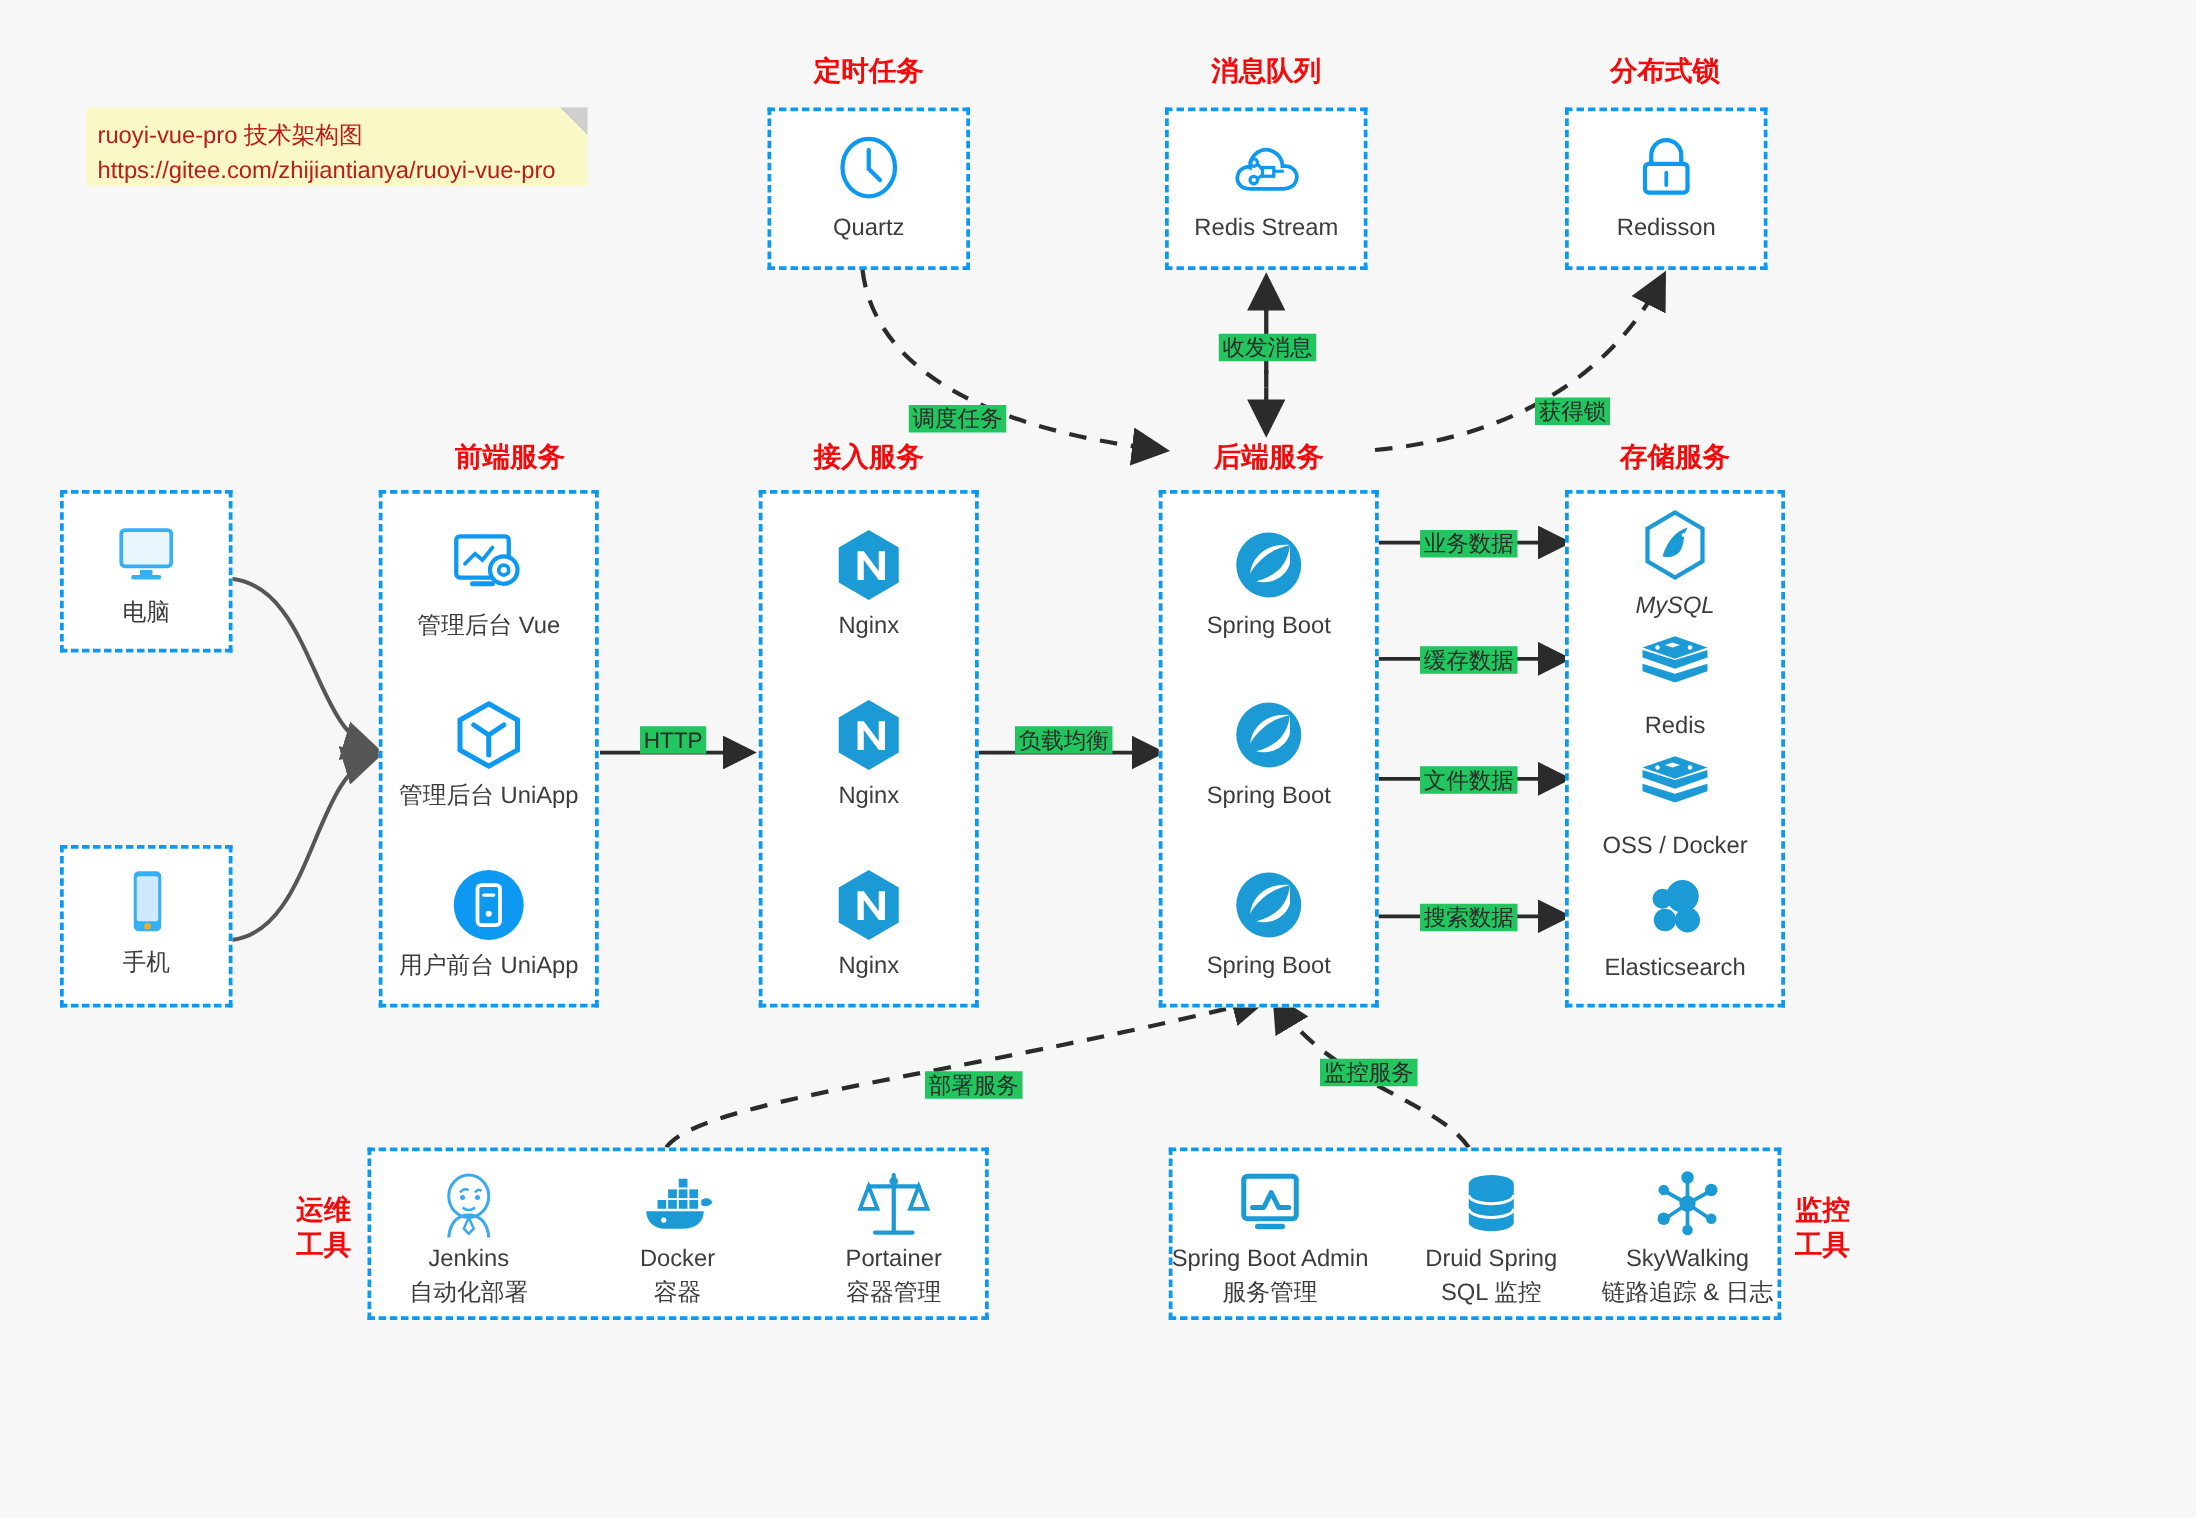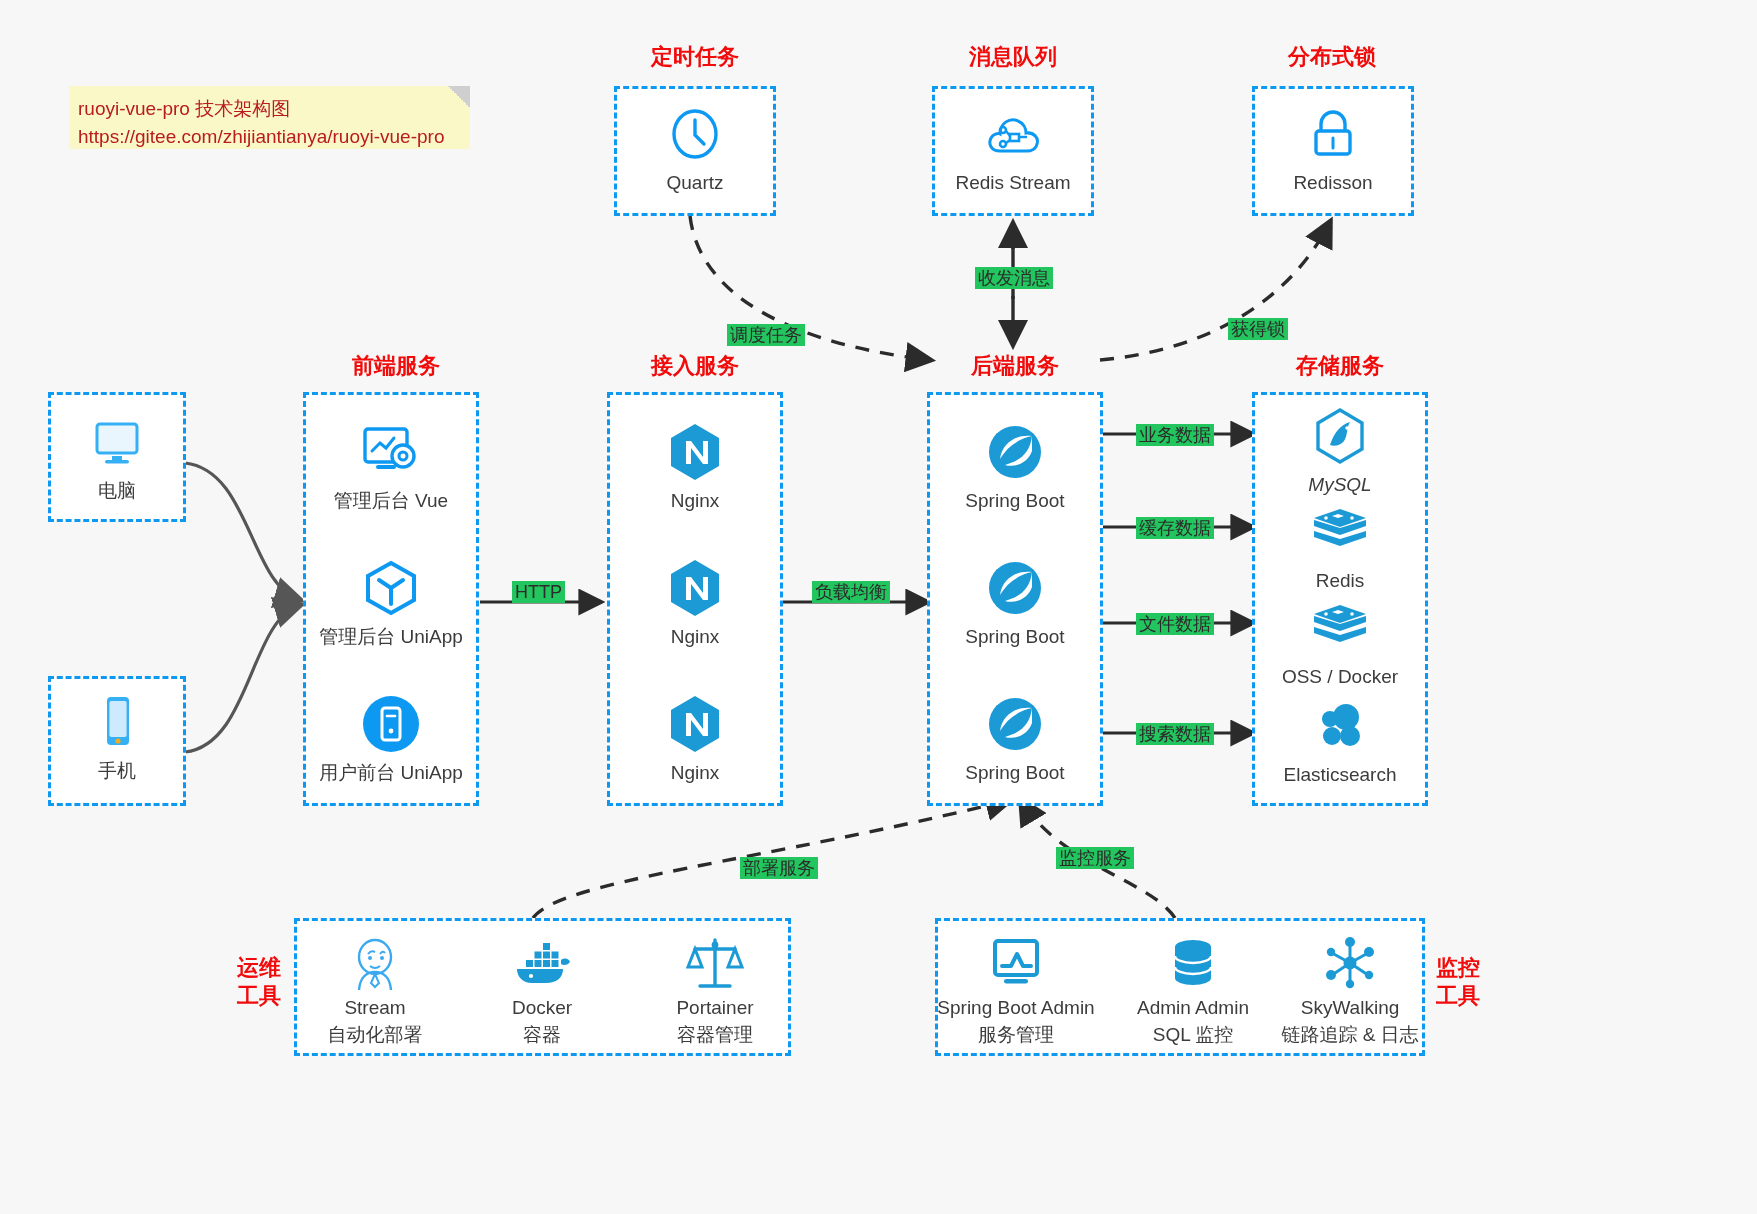--- a/index.html
+++ b/index.html
@@ -131,21 +131,21 @@
   <div class="elabel" style="left:1136px;top:517px;">缓存数据</div>
   <div class="elabel" style="left:1136px;top:613px;">文件数据</div>
   <div class="elabel" style="left:1136px;top:723px;">搜索数据</div>
   <div class="elabel" style="left:740px;top:857px;">部署服务</div>
   <div class="elabel" style="left:1056px;top:847px;">监控服务</div>
 
   <div class="cap" style="left:615px;top:44px;width:160px;">定时任务</div>
   <div class="cap" style="left:933px;top:44px;width:160px;">消息队列</div>
   <div class="cap" style="left:1252px;top:44px;width:160px;">分布式锁</div>
 
-  <div class="cap" style="left:308px;top:353px;width:176px;text-align:center;">前端服务</div>
+  <div class="cap" style="left:320px;top:353px;width:176px;text-align:center;">前端服务</div>
   <div class="cap" style="left:607px;top:353px;width:176px;">接入服务</div>
   <div class="cap" style="left:927px;top:353px;width:176px;">后端服务</div>
   <div class="cap" style="left:1252px;top:353px;width:176px;">存储服务</div>
 
   <div class="cap two" style="left:231px;top:954px;">运维工具</div>
   <div class="cap two" style="left:1430px;top:954px;">监控工具</div>
 
   <div class="dbox" style="left:614px;top:86px;width:162px;height:130px;">
     <div class="node" style="top:14px;">
       <div class="ic">
@@ -368,21 +368,21 @@
         <svg width="56" height="58" viewBox="0 0 56 58">
           <ellipse cx="28" cy="23" rx="16" ry="17" fill="none" stroke="#3aa9f0" stroke-width="2.4"></ellipse>
           <path d="M12 56 C13 43 20 38 28 38 C36 38 43 43 44 56" fill="none" stroke="#3aa9f0" stroke-width="2.4"></path>
           <path d="M21 20 q3 -4 7 -2 M33 20 q3 -4 5 -1" fill="none" stroke="#3aa9f0" stroke-width="2"></path>
           <circle cx="23" cy="24" r="2" fill="#3aa9f0"></circle>
           <circle cx="35" cy="24" r="2" fill="#3aa9f0"></circle>
           <path d="M23 32 q5 4 10 0" fill="none" stroke="#3aa9f0" stroke-width="2"></path>
           <path d="M28 40 l-4 9 4 4 4 -4 z" fill="none" stroke="#3aa9f0" stroke-width="2"></path>
         </svg>
       </div>
-      <div class="lb">Stream</div>
+      <div class="lb">Jenkins</div>
       <div class="lb">自动化部署</div>
     </div>
     <div class="hnode" style="left:145px;top:12px;">
       <div class="ic">
         <svg width="62" height="50" viewBox="0 0 62 50">
           <g fill="#1c9ad6">
             <rect x="15" y="22" width="7" height="7"></rect>
               <rect x="23.5" y="22" width="7" height="7"></rect>
             <rect x="32" y="22" width="7" height="7"></rect>
               <rect x="40.5" y="22" width="7" height="7"></rect>
@@ -430,21 +430,21 @@
       <div class="ic">
         <svg width="54" height="54" viewBox="0 0 54 54">
           <ellipse cx="27" cy="11" rx="18" ry="7" fill="#1c9ad6"></ellipse>
           <path d="M9 11 v9 a18 7 0 0 0 36 0 v-9" fill="#1c9ad6"></path>
           <path d="M9 22 v9 a18 7 0 0 0 36 0 v-9" fill="#1c9ad6"></path>
           <path d="M9 33 v9 a18 7 0 0 0 36 0 v-9" fill="#1c9ad6"></path>
           <path d="M9 20 a18 7 0 0 0 36 0" fill="none" stroke="#ffffff" stroke-width="2.4"></path>
           <path d="M9 31 a18 7 0 0 0 36 0" fill="none" stroke="#ffffff" stroke-width="2.4"></path>
         </svg>
       </div>
-      <div class="lb">Admin Admin</div>
+      <div class="lb">Druid Spring</div>
       <div class="lb">SQL 监控</div>
     </div>
     <div class="hnode" style="left:312px;top:12px;">
       <div class="ic">
         <svg width="56" height="56" viewBox="0 0 56 56">
           <g stroke="#1c9ad6" stroke-width="3">
             <path d="M28 28 L28 8 M28 28 L28 48 M28 28 L10 18 M28 28 L46 18 M28 28 L10 40 M28 28 L46 40"></path>
           </g>
           <circle cx="28" cy="28" r="6.5" fill="#1c9ad6"></circle>
           <circle cx="28" cy="7" r="5" fill="#1c9ad6"></circle>

